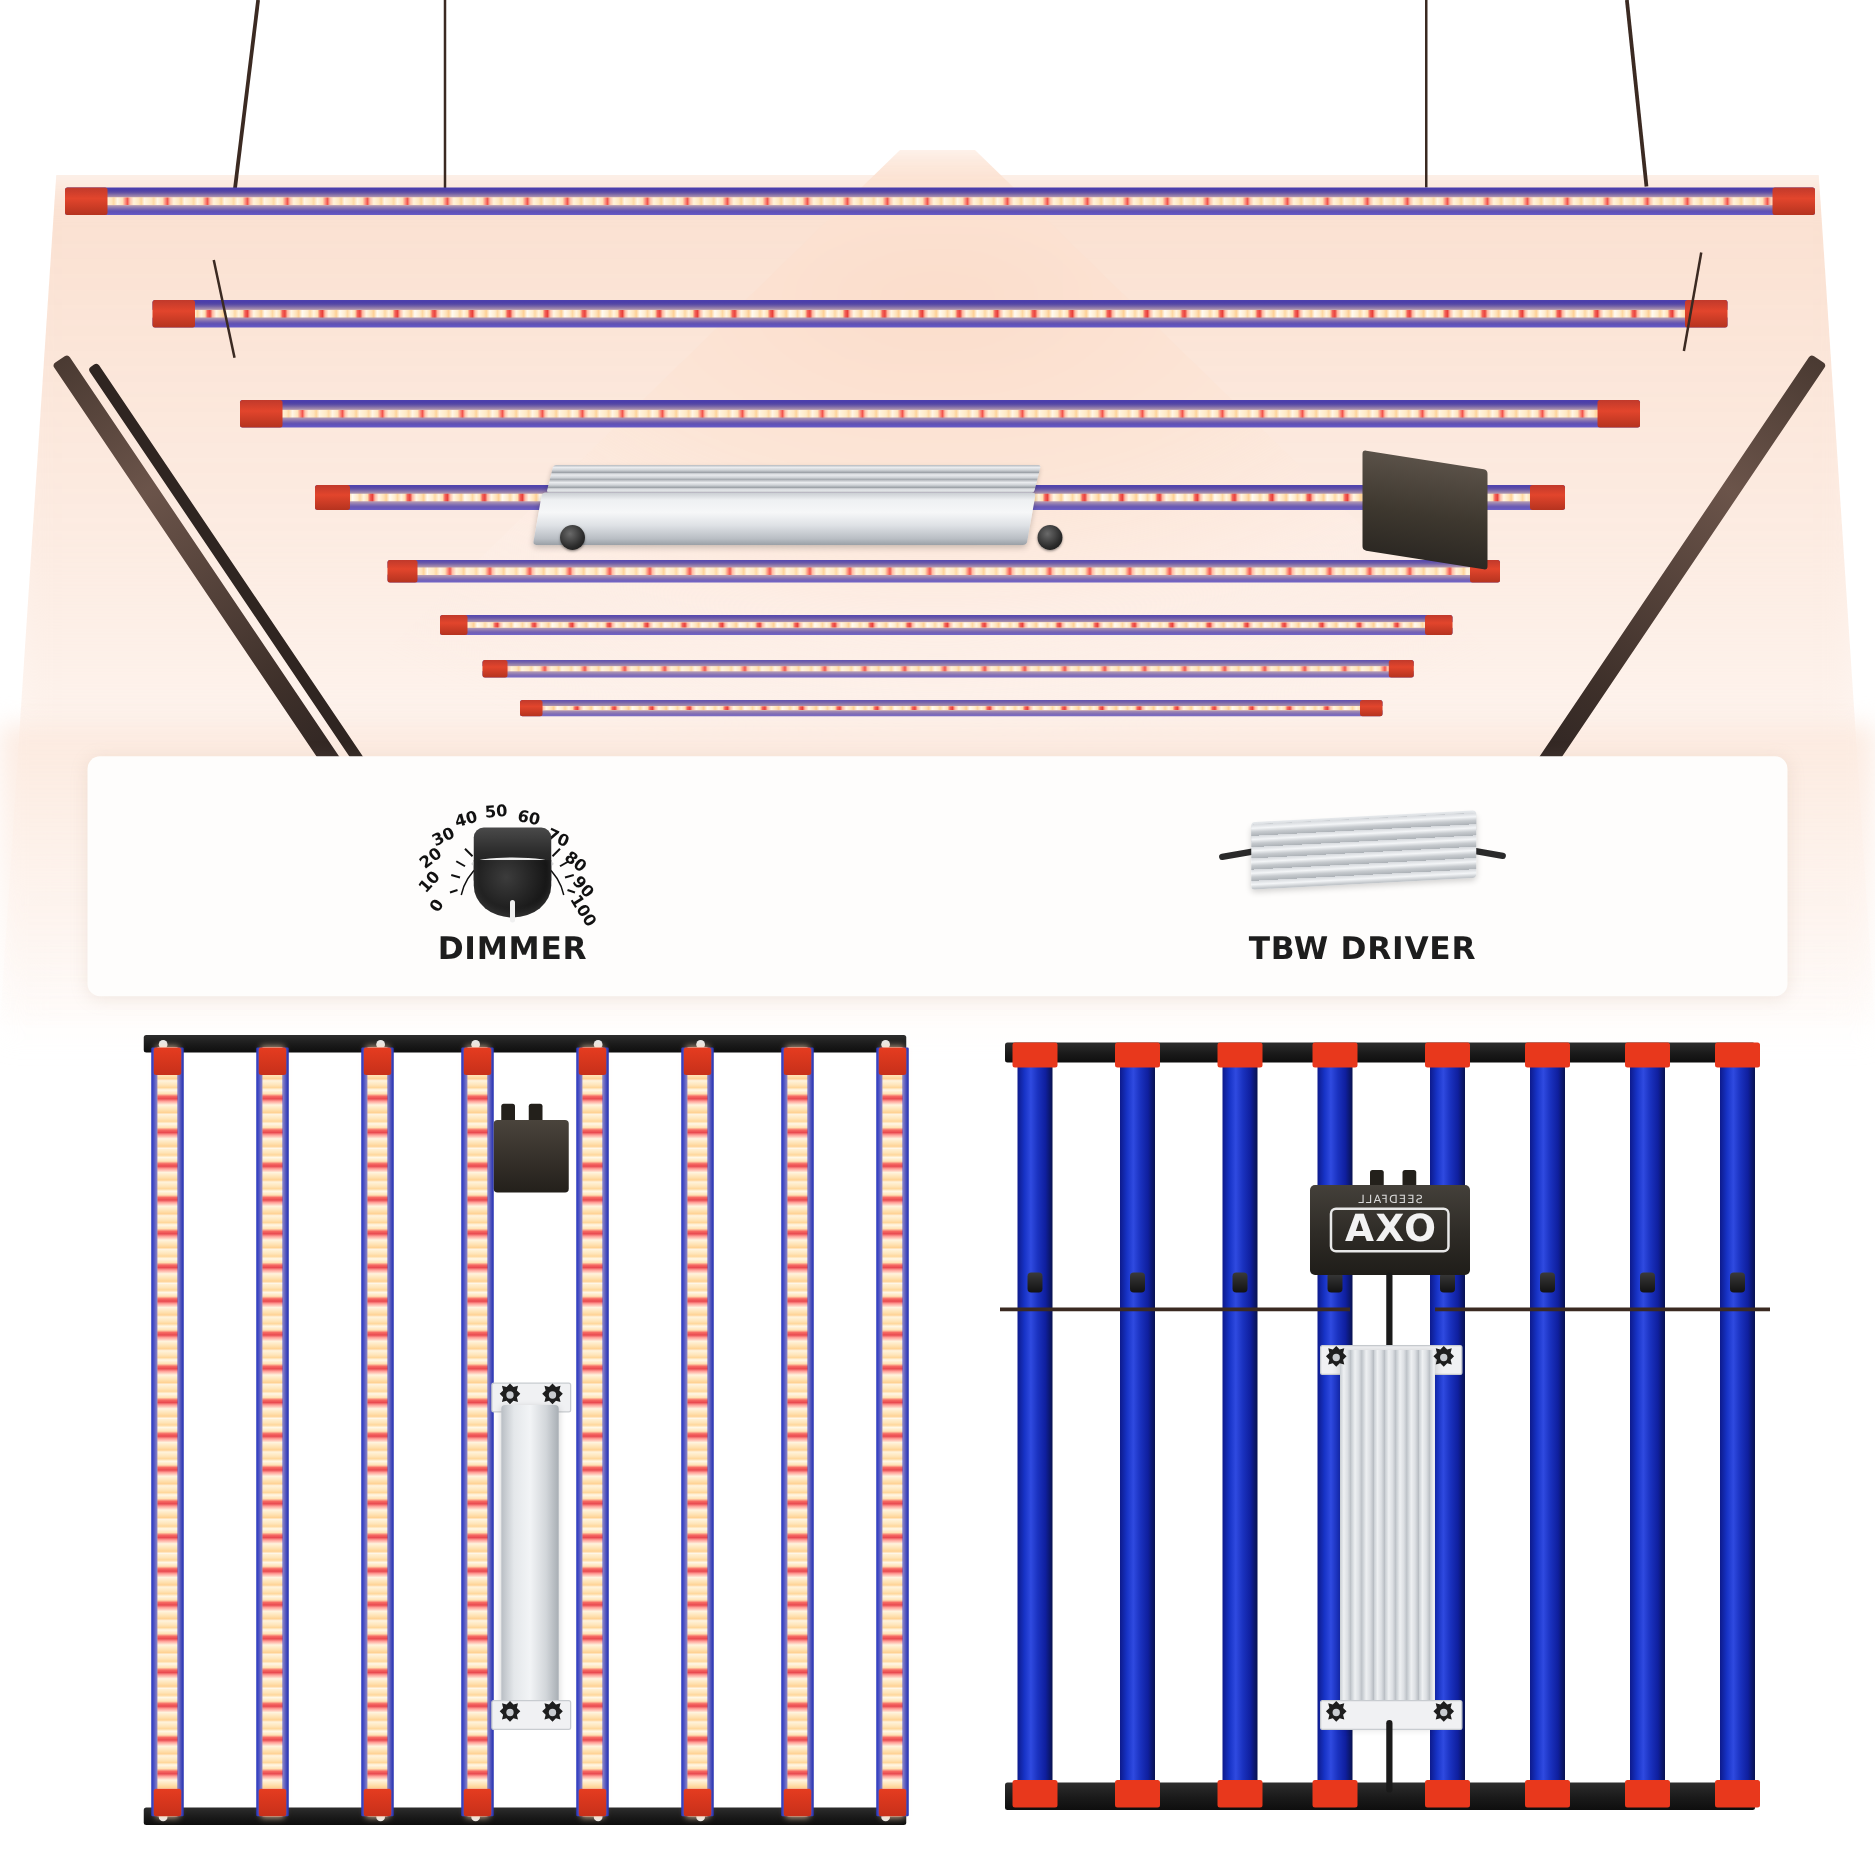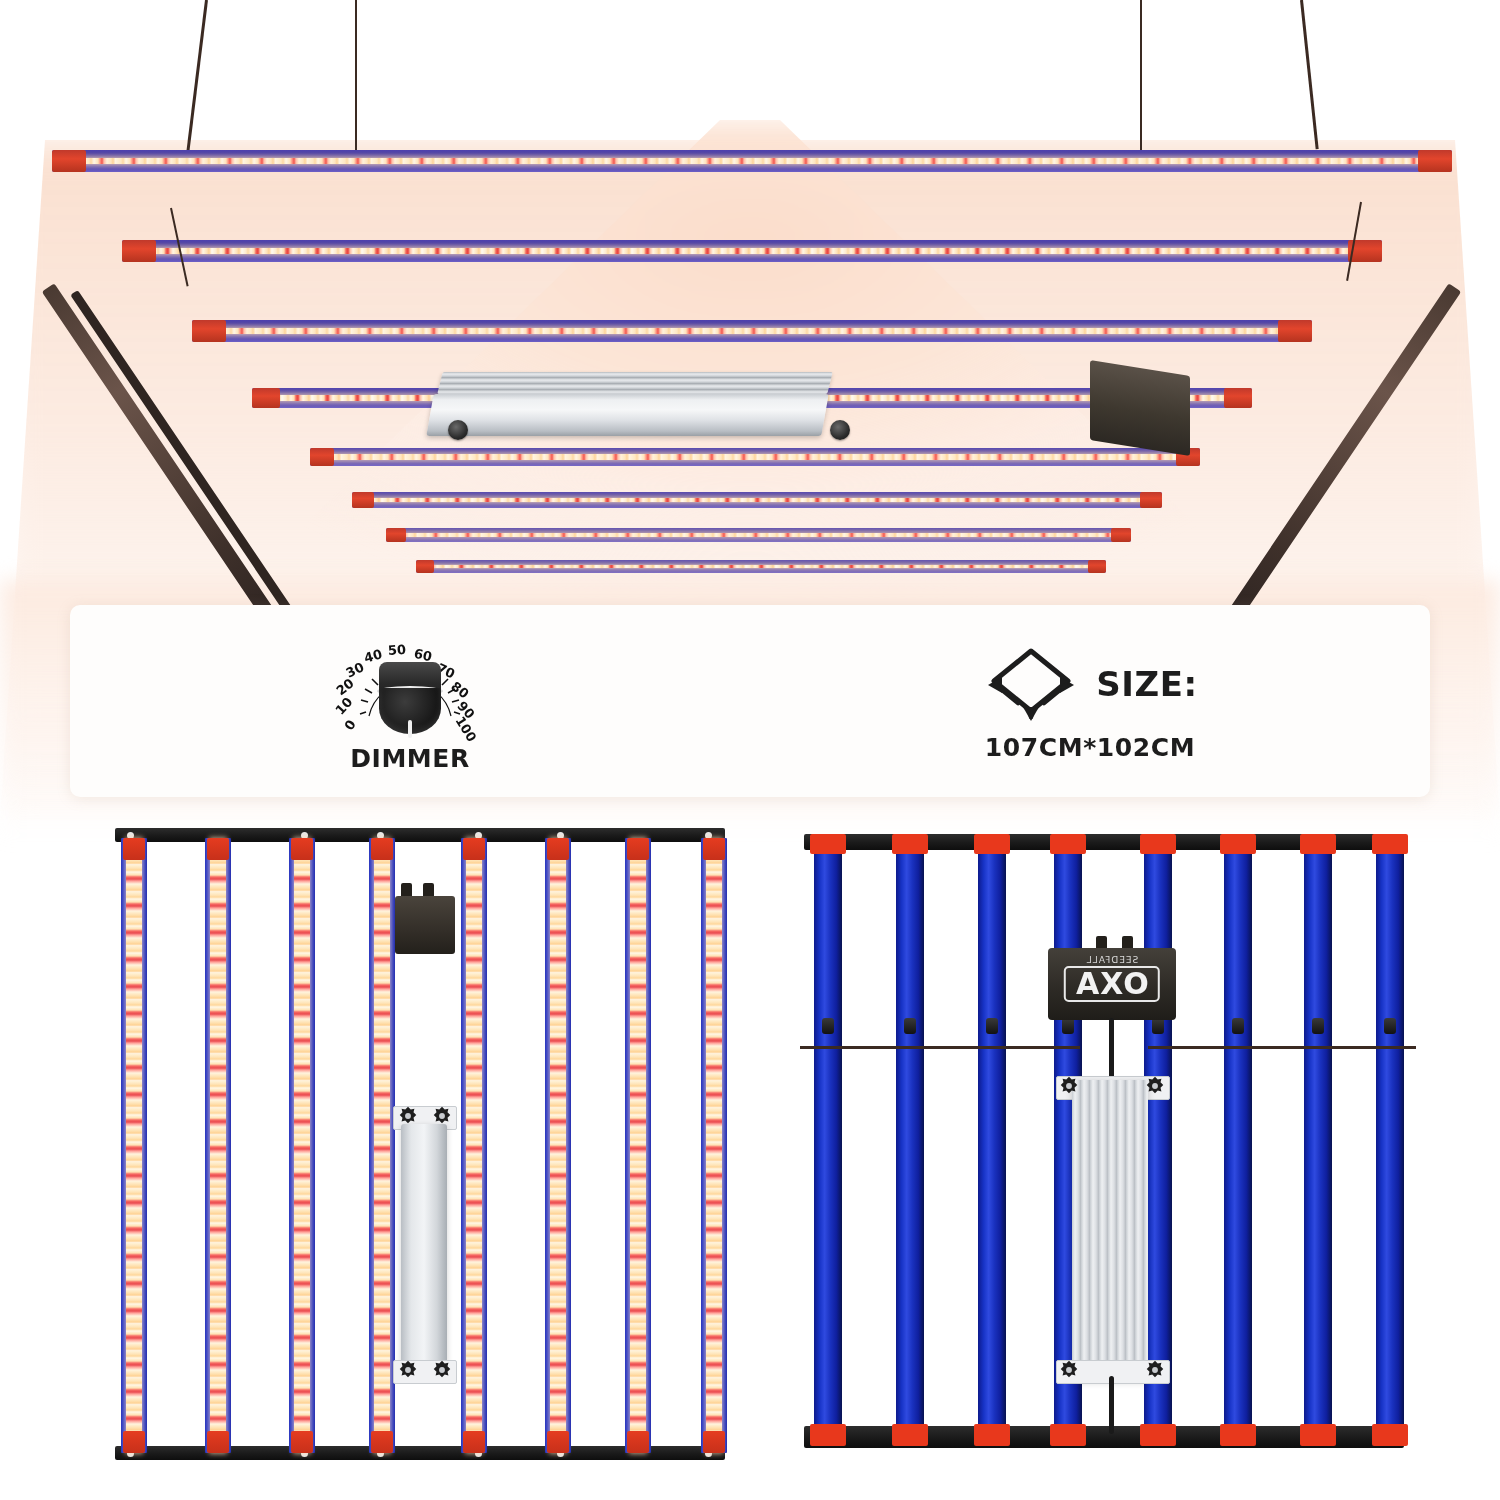--- a/index.html
+++ b/index.html
@@ -545,42 +545,32 @@
           <div class="knob-top"></div>
           <div class="knob-ring"></div>
           <div class="knob-face"></div>
           <div class="knob-pointer"></div>
         </div>
       </div>
       <div class="feature-label">DIMMER</div>
     </div>
 
 
-
-    <div class="feature-cell size-cell">
-      <div class="size-row">
-        <svg width="98" height="86" viewBox="0 0 98 86">
-          <g fill="none" stroke="#1d1d1d" stroke-width="5" stroke-linejoin="round" stroke-linecap="round">
-            <path d="M49 10 L86 40 L49 70 L12 40 Z"></path>
-          </g>
-          <g fill="#1d1d1d">
-            <path d="M6 44 L20 36 L20 52 Z"></path>
-            <path d="M92 44 L78 36 L78 52 Z"></path>
-            <path d="M49 80 L41 66 L57 66 Z"></path>
-          </g>
-          <g fill="none" stroke="#1d1d1d" stroke-width="4.5" stroke-linecap="round">
-            <path d="M14 44 L36 62"></path>
-            <path d="M84 44 L62 62"></path>
-            <path d="M49 72 L49 76"></path>
-          </g>
-        </svg>
-        <div class="feature-label" style="font-size:34px;">SIZE:</div>
-      </div>
-      <div class="feature-label">107CM*102CM</div>
-    </div>
+    <div class="feature-cell">
+      <div class="icon-wrap">
+        <div class="driver-icon">
+          <div class="driver-wire" style="left:0px; top:33px; width:40px; transform:rotate(-10deg);"></div>
+          <div class="driver-wire" style="right:0px; top:32px; width:42px; transform:rotate(10deg);"></div>
+          <div class="driver-top"></div>
+          <div class="driver-body"></div>
+        </div>
+      </div>
+      <div class="feature-label">TBW DRIVER</div>
+    </div>
+
   </div>
 
   <div class="view" style="left:105px; top:828px; width:630px; height:640px;">
 
     <div class="rail-h" style="left:10px; top:0px; width:610px; height:14px;"></div>
     <div class="rail-hole" style="left:22px;  top:4px;"></div>
     <div class="rail-hole" style="left:196px; top:4px;"></div>
     <div class="rail-hole" style="left:272px; top:4px;"></div>
     <div class="rail-hole" style="left:370px; top:4px;"></div>
     <div class="rail-hole" style="left:452px; top:4px;"></div>

